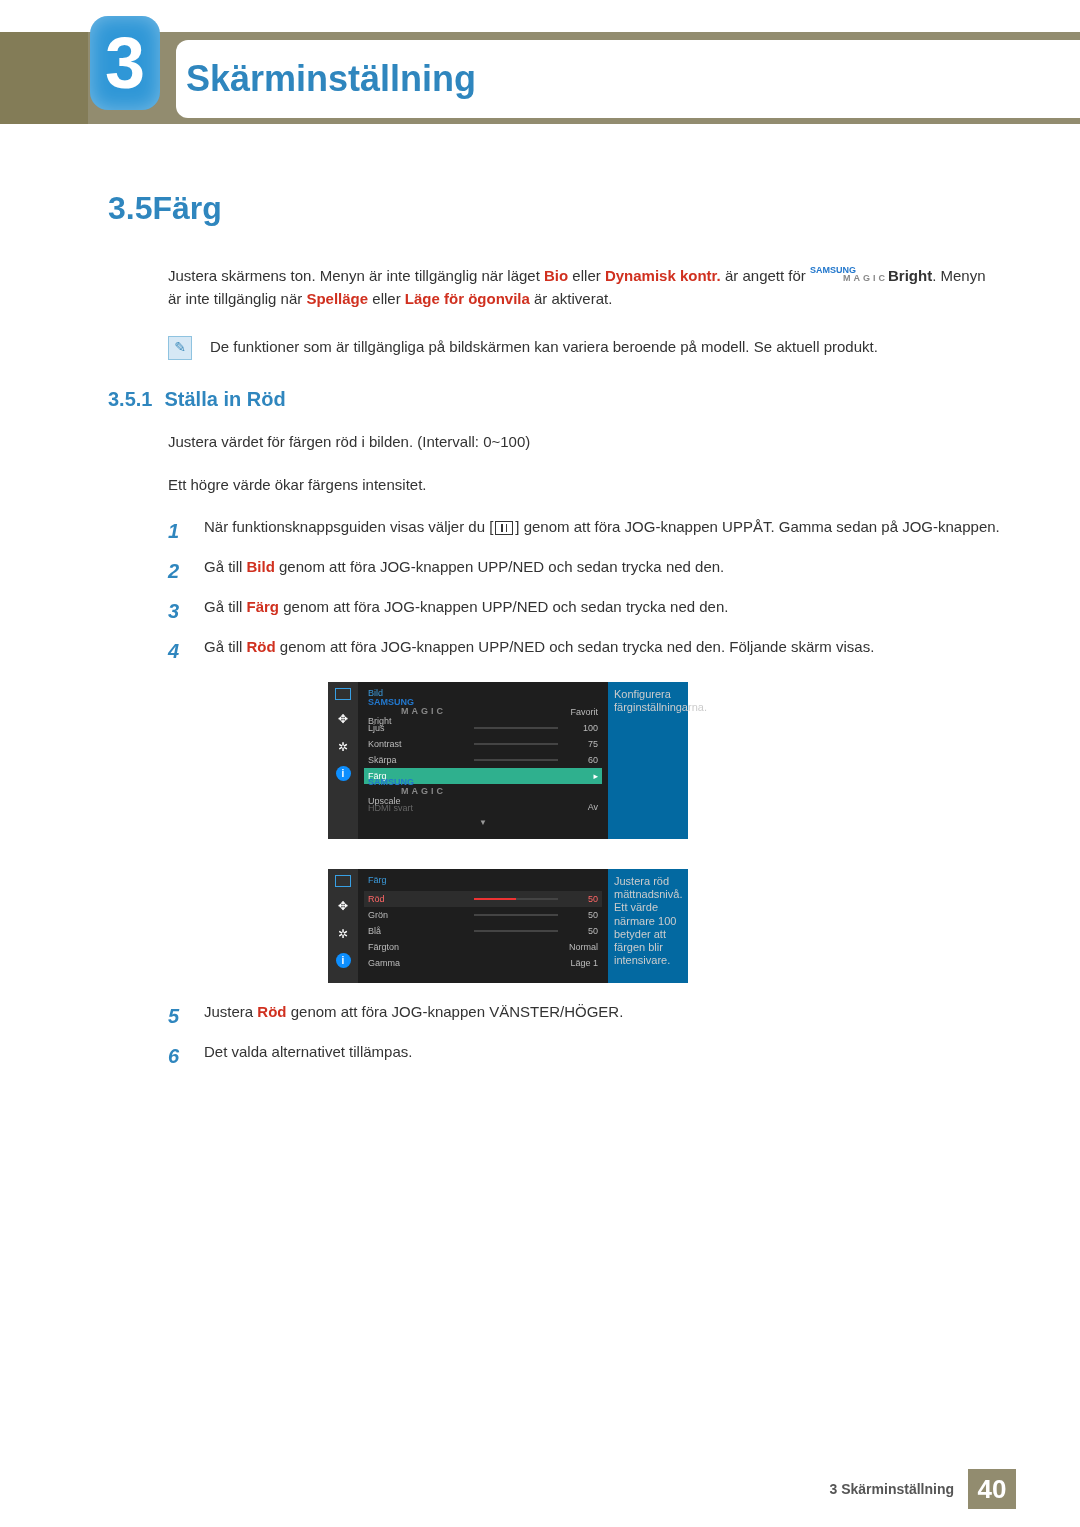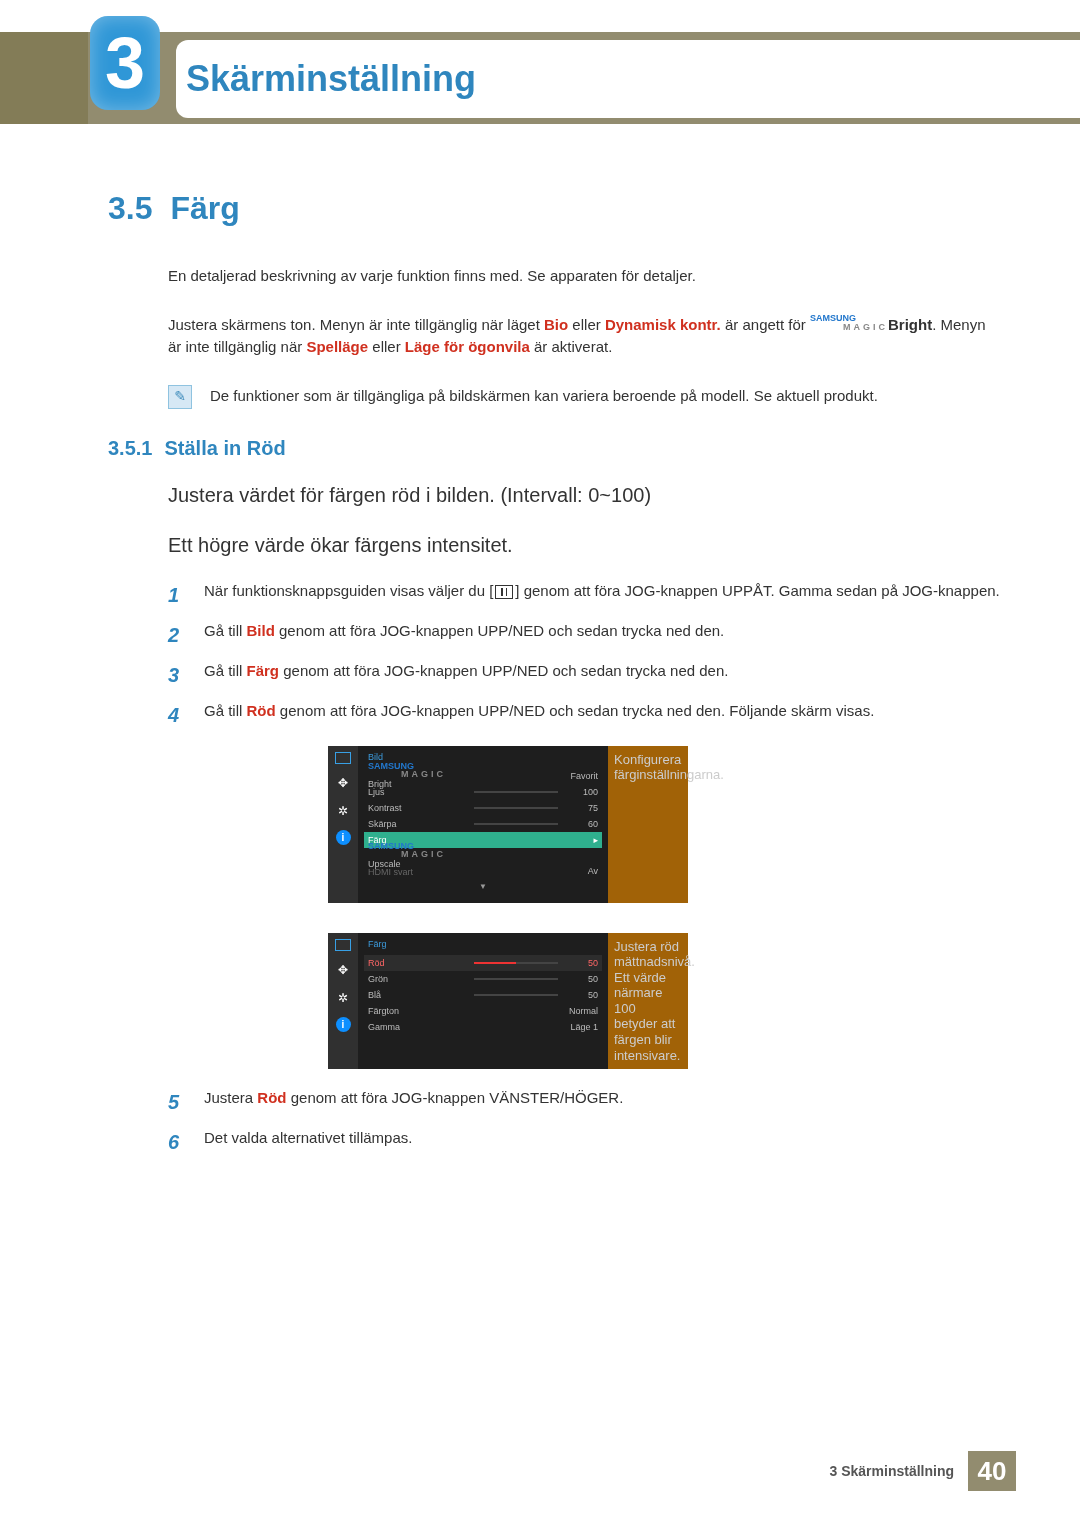--- a/index.html
+++ b/index.html
@@ -11,24 +11,24 @@
     position: absolute; top: 16px; left: 90px; width: 70px; height: 94px;
     background: #2f97d7; border-radius: 18px; color: #fff; font-size: 72px; font-weight: bold;
     display: flex; align-items: center; justify-content: center;
     box-shadow: inset 0 0 20px rgba(255,255,255,0.35);
   }
   .chapter-title {
     position: absolute; top: 40px; left: 176px; font-size: 36px; font-weight: bold;
     color: #2f86be; background: #fff; padding: 18px 780px 18px 10px; border-radius: 12px 0 0 12px;
   }
   .content { position: absolute; top: 190px; left: 108px; right: 80px; }
-  .h-sec { color: #2f86be; font-size: 32px; font-weight: bold; display: flex; gap: 18px; margin-bottom: 38px; }
+  .h-sec { color: #2f86be; font-size: 32px; font-weight: bold; display: flex; margin-bottom: 38px; }
   .h-sub { color: #2f86be; font-size: 20px; font-weight: bold; display: flex; gap: 12px; margin: 28px 0 20px 0; }
   .para { font-size: 15px; color: #333; margin: 0 0 26px 60px; line-height: 1.5; }
-  .para2 { font-size: 20px; color: #333; margin: 0 0 20px 60px; line-height: 1.5; }
+  .para2 { font-size: 15px; color: #333; margin: 0 0 20px 60px; line-height: 1.5; }
   .red { color: #d0301f; font-weight: bold; }
   .bold { font-weight: bold; }
   .magic { font-size: 9px; font-weight: bold; letter-spacing: 1px; line-height: 0.9; display: inline-block; }
   .magic .m1 { color: #2277cc; display: block; letter-spacing: 0px; }
   .magic .m2 { color: #888; display: block; letter-spacing: 3px; padding-left: 33px; }
   .note-row { display: flex; gap: 18px; margin: 0 0 26px 60px; font-size: 15px; line-height: 1.4; }
   .note-icon { width: 24px; height: 24px; background: #d6e8f5; border: 1px solid #8fc3e0; display: flex; align-items: center; justify-content: center; font-size: 14px; color: #3a89ba; flex: 0 0 24px; }
   .steps { margin: 0 0 0 60px; }
   .step { display: flex; gap: 18px; font-size: 15px; line-height: 1.5; margin-bottom: 10px; }
   .step .num { color: #2f86be; font-size: 20px; font-style: italic; font-weight: bold; width: 18px; flex: 0 0 18px; }
@@ -58,22 +58,22 @@
   .osd-row.hl .lab { color: #fff; }
   .osd-row.hl .arrow { color: #fff; margin-left: auto; }
   .osd-row .dim { color: #666; }
   .osd-row.red-hl { background: #2d2d2d; color: #f66; padding: 0 4px; margin: 0 -4px; }
   .osd-row.red-hl .lab { color: #f66; }
   .osd-row.red-hl .val { color: #f66; }
   .osd-row.red-hl .bar .fill-red { height: 2px; background: #e33; }
   .fill-green { background: #3b9 !important; }
   .fill-blue { background: #37d !important; }
   .osd-down { text-align: center; color: #999; font-size: 8px; margin-top: 2px; }
-  .osd-help { width: 80px; background: #a16207; padding: 6px 6px; font-size: 13px; color: #ccc; line-height: 1.2; }
-  .footer { position: absolute; bottom: 36px; right: 64px; display: flex; align-items: center; gap: 14px; }
+  .osd-help { width: 80px; background: #0369a1; padding: 6px 6px; font-size: 11px; color: #ccc; line-height: 1.2; }
+  .footer { position: absolute; bottom: 18px; right: 64px; display: flex; align-items: center; gap: 14px; }
   .footer-label { font-size: 14px; color: #555; font-weight: bold; }
   .footer-badge { background: #928c6f; color: #fff; width: 48px; height: 40px; display: flex; align-items: center; justify-content: center; font-size: 26px; font-weight: bold; }
 </style>
 </head>
 <body>
 
 <div class="page">
 
   <div class="top-bar"></div>
   <div class="top-bar-left"></div>
@@ -81,21 +81,20 @@
   <div class="chapter-badge">3</div>
   <div class="chapter-title">Skärminställning</div>
 
   <div class="content">
 
     <div class="h-sec">
       <span>3.5</span>
       <span>Färg</span>
     </div>
 
-    <div class="para">En detaljerad beskrivning av varje funktion finns med. Se apparaten för detaljer.</div>
 
     <div class="para">
       <span>Justera skärmens ton. Menyn är inte tillgänglig när läget </span><span class="red">Bio</span><span> eller </span><span class="red">Dynamisk kontr.</span><span> är angett för </span>
       <span class="magic"><span class="m1">SAMSUNG</span><span class="m2">MAGIC</span></span><span class="bold">Bright</span><span>. Menyn är inte tillgänglig när </span><span class="red">Spelläge</span><span> eller </span><span class="red">Läge för ögonvila</span><span> är aktiverat.</span>
     </div>
 
     <div class="note-row">
       <div class="note-icon">✎</div>
       <div>De funktioner som är tillgängliga på bildskärmen kan variera beroende på modell. Se aktuell produkt.</div>
     </div>

